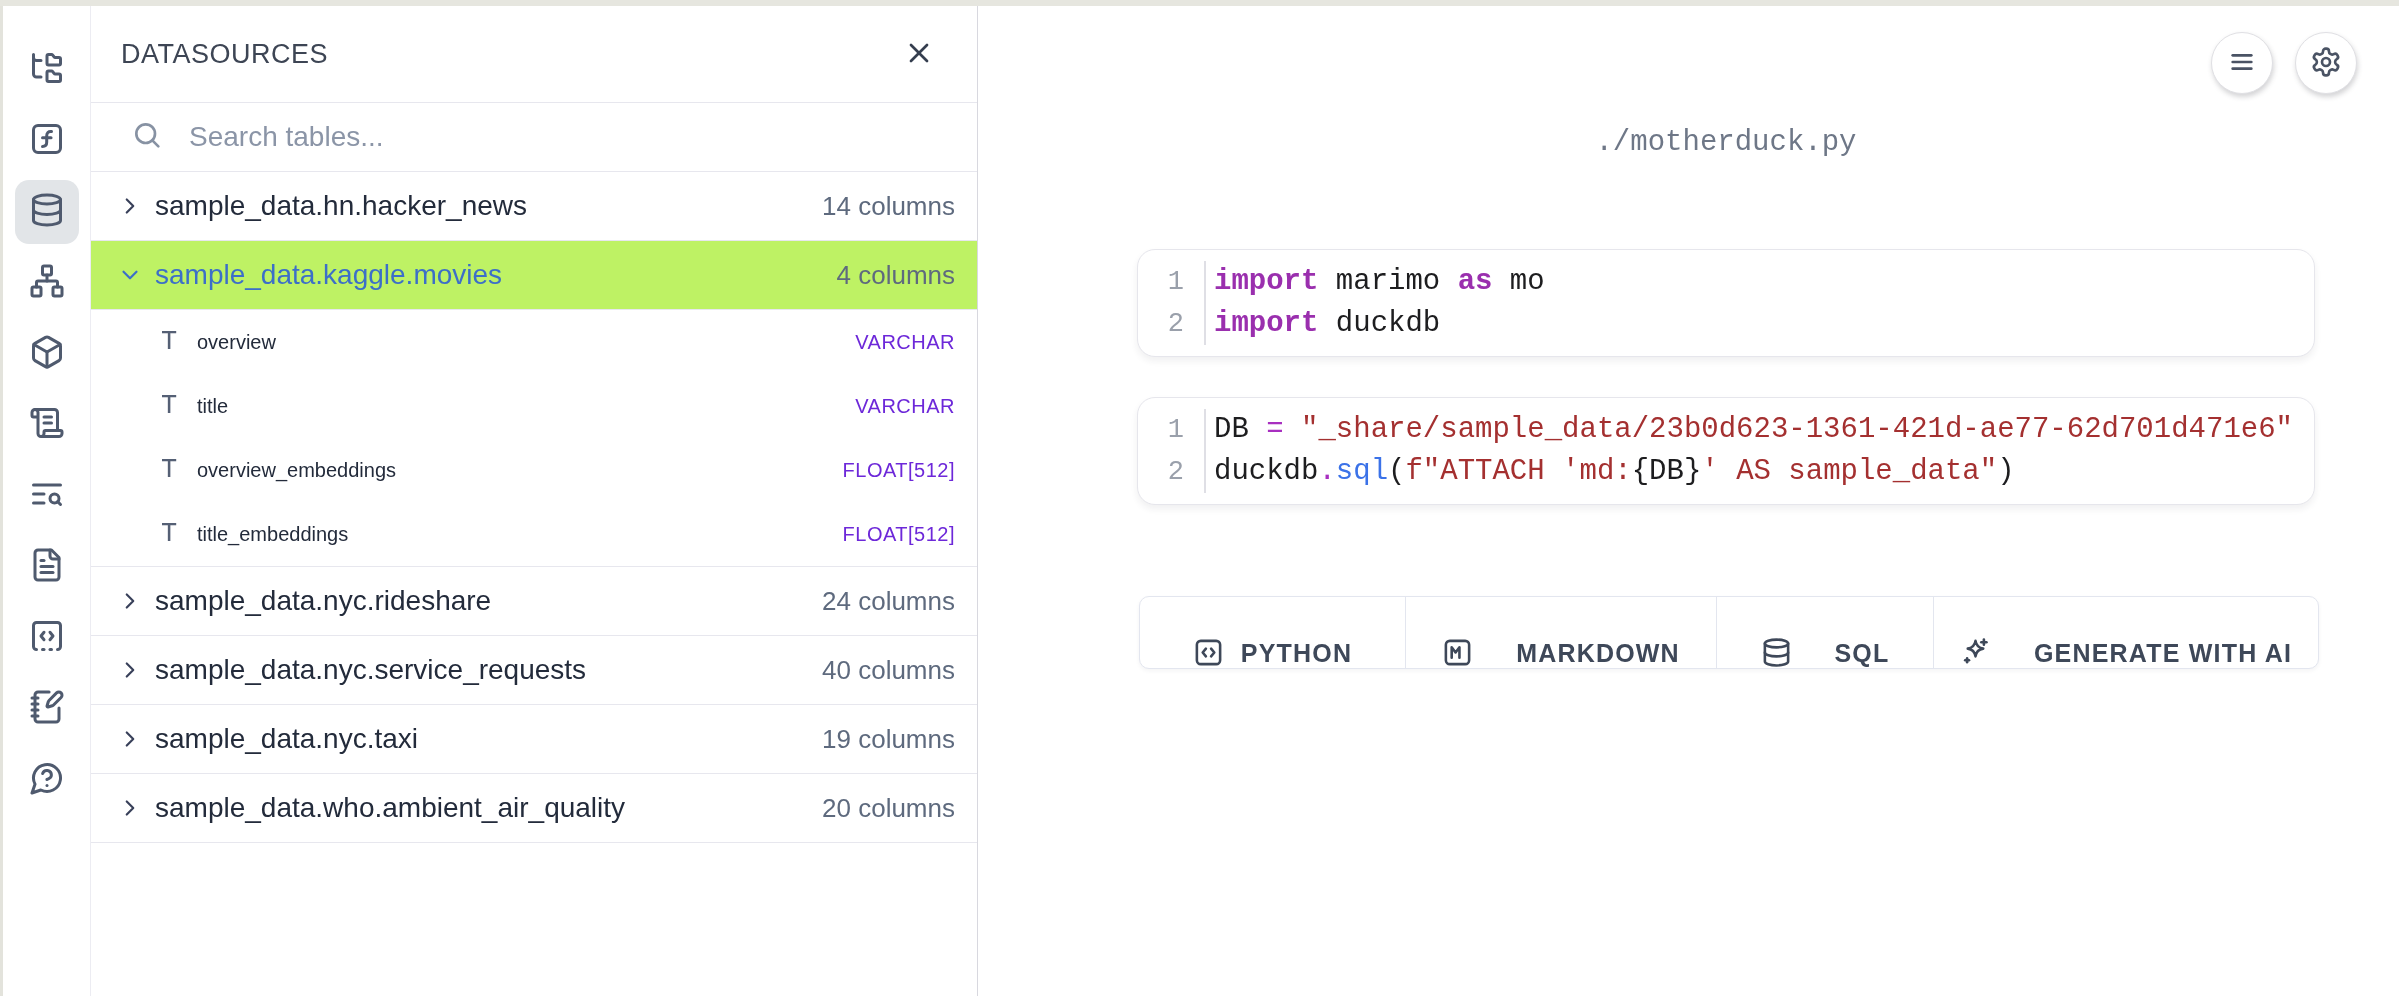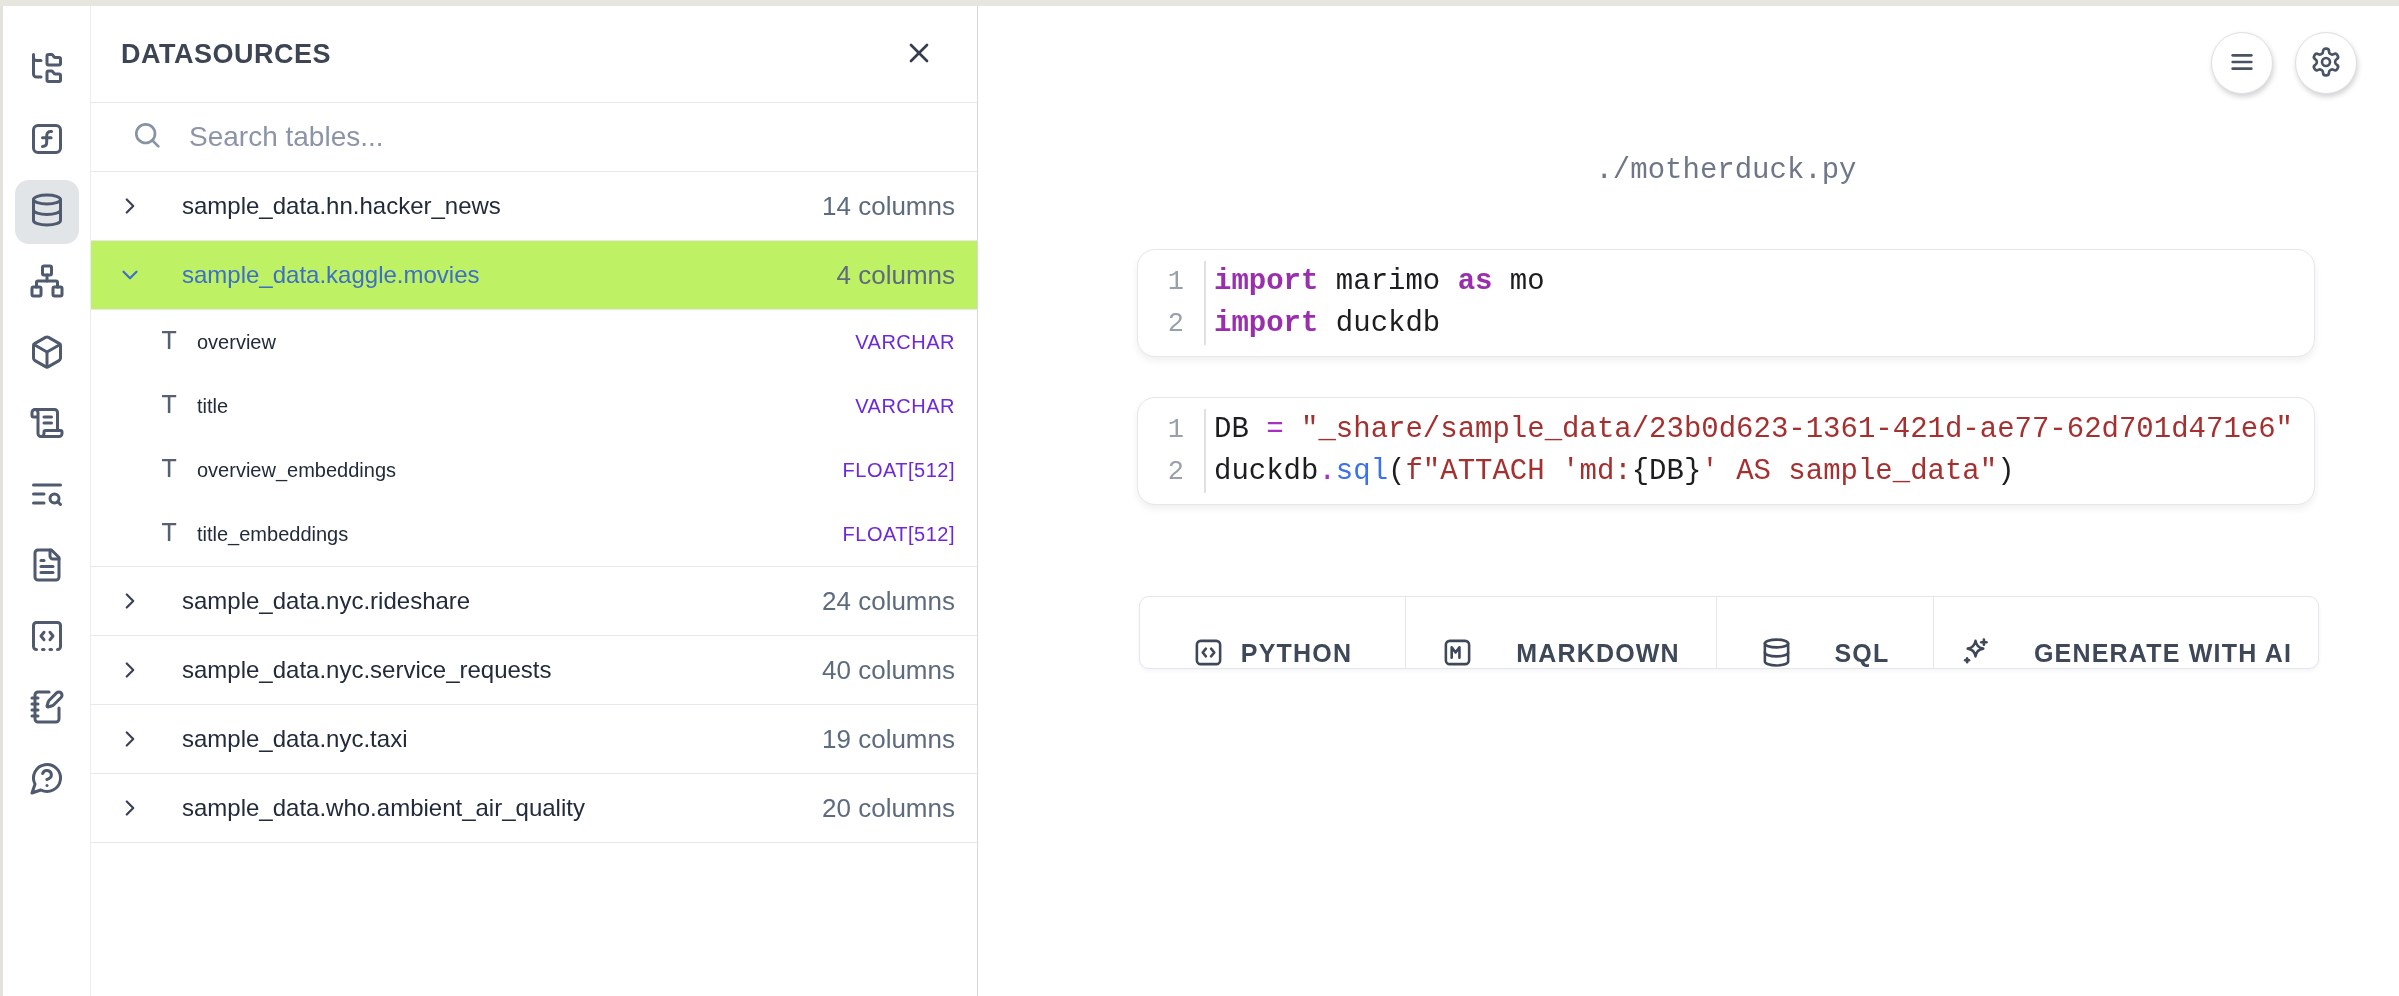--- a/index.html
+++ b/index.html
@@ -20,37 +20,37 @@
                display:flex; align-items:center; justify-content:center;
                color:#4f5a6e; cursor:pointer; flex:none; }
   .rail-item.active { background:#e2e5e8; }
   .rail-item svg { width:36px; height:36px; }
 
   
   .panel { position:absolute; top:6px; left:90px; width:888px; height:990px;
            background:#ffffff; border-left:1px solid #ececf2; border-right:1px solid #d8d8df; }
   .panel-header { height:97px; display:flex; align-items:center;
                   padding:0 36px 0 30px; border-bottom:1px solid #e7e7ee; }
-  .panel-title { font-size:27px; font-weight:bold; color:#3d4554; letter-spacing:.5px;text-align:right; }
+  .panel-title { font-size:27px; font-weight:normal; color:#3d4554; letter-spacing:.5px;text-align:right; }
   .panel-close { margin-left:auto; width:44px; height:44px; border:none; background:none;
                  color:#353e4f; cursor:pointer; display:flex; align-items:center; justify-content:center; }
   .panel-close svg { width:32px; height:32px; }
 
   .search-row { height:69px; display:flex; align-items:center; padding:0 24px 0 40px;
                 border-bottom:1px solid #e7e7ee; }
   .search-row svg { width:32px; height:32px; color:#8792a3; margin-right:26px; flex:none; }
   .search-row input { flex:1; border:none; outline:none; font-size:28px;
                       font-family:"Liberation Sans", sans-serif; color:#232b3b; background:transparent; }
   .search-row input::placeholder { color:#8b95a7; }
 
   .table-row { height:69px; display:flex; align-items:center;
                padding:0 22px 0 26px; border-bottom:1px solid #e7e7ee; cursor:pointer; }
   .table-row .chev { width:26px; height:26px; color:#39415a; margin-right:12px; flex:none; }
   .table-row .chev svg { width:26px; height:26px; display:block; }
-  .table-row .tname { font-size:24px; color:#232b3b;margin-left:27px; }
+  .table-row .tname { font-size:28px; color:#232b3b; }
   .table-row .count { margin-left:auto; font-size:26px; color:#5e6a7e; }
   .table-row.selected { background:#bef264; }
   .table-row.selected .tname, .table-row.selected .chev { color:#3c6fc8; }
 
   .col-group { border-bottom:1px solid #e7e7ee; }
   .col-row { height:64px; display:flex; align-items:center;
              padding:0 22px 0 70px; cursor:pointer; }
   .col-row .ticon { font-family:"Liberation Mono", monospace; font-size:27px;
                     color:#556075; width:36px; flex:none; }
   .col-row .cname { font-size:20px; color:#232b3b; }
@@ -59,21 +59,21 @@
   
   .content { position:absolute; top:6px; left:979px; width:1420px; height:990px; }
 
   .toolbar { position:absolute; top:26px; right:42px; display:flex; gap:22px; }
   .round-btn { width:62px; height:62px; border-radius:50%; background:#fff;
                border:1px solid #e0e0e4; box-shadow:1px 3px 5px rgba(60,60,70,.22);
                color:#4a5364; display:flex; align-items:center; justify-content:center; cursor:pointer; }
   .round-btn svg { width:32px; height:32px; }
 
   .filename { position:absolute; top:120px; left:158px; width:1178px; text-align:center;
-              font-family:"Liberation Mono", monospace; font-size:29px; color:#6e7787;margin-top:28px; }
+              font-family:"Liberation Mono", monospace; font-size:29px; color:#6e7787; }
 
   .cell { position:absolute; left:158px; width:1178px; background:#fff;
           border:1px solid #e6e6ec; border-radius:18px;
           box-shadow:0 4px 7px rgba(40,40,60,.07); padding:11px 0; cursor:text; }
   .cell.c1 { top:243px; }
   .cell.c2 { top:391px; }
   .code-line { display:flex; line-height:42px; font-family:"Liberation Mono", monospace; font-size:29px; }
   .lnum { width:68px; text-align:right; padding-right:20px; color:#9aa0ab; font-size:27px;
           border-right:2px solid #dfdfe5; flex:none; user-select:none; }
   .lcode { padding-left:8px; white-space:pre; color:#1d1d1f; }

